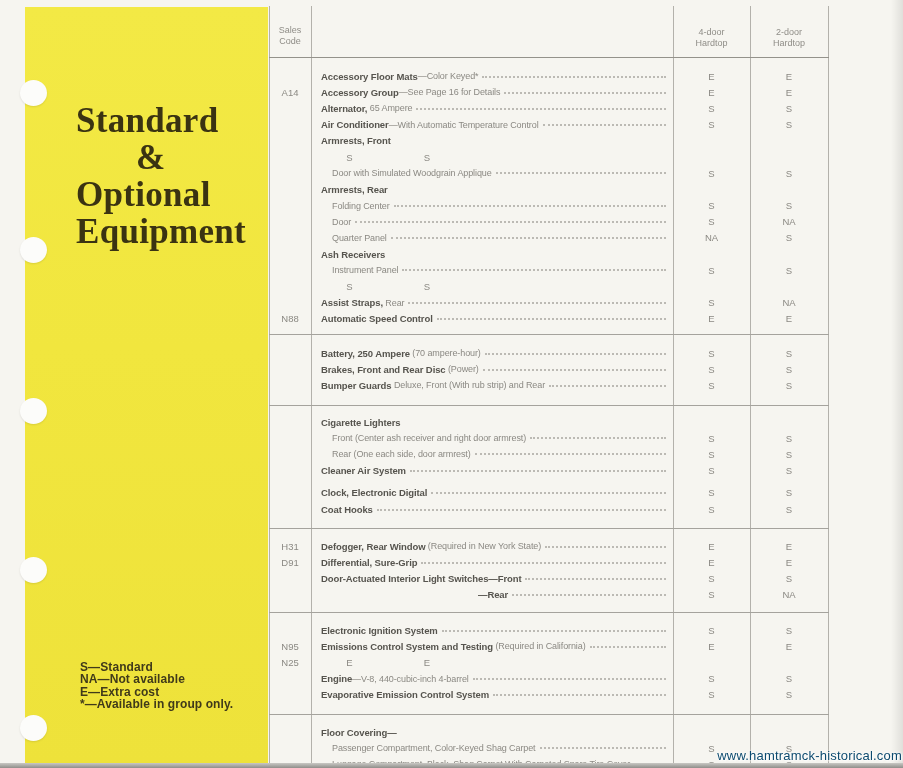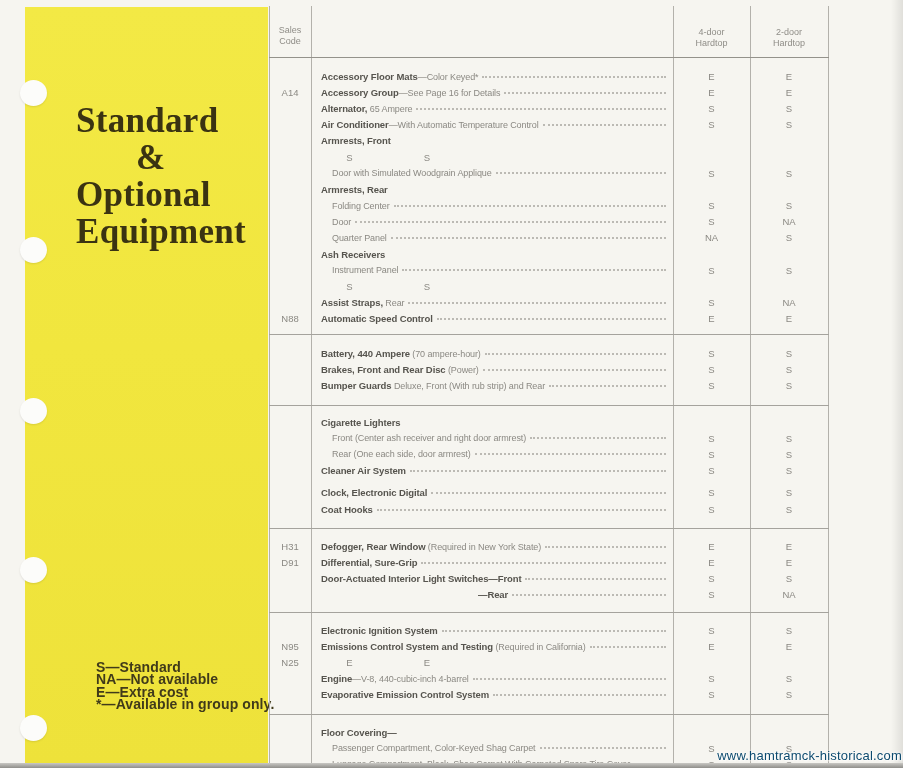--- a/index.html
+++ b/index.html
@@ -19,36 +19,36 @@
   
   .yellow-panel { position:absolute; left:25px; top:7px; width:243px; height:758px;
     background:linear-gradient(180deg,#f3e945 0%,#f1e63e 45%,#eee23a 100%); }
   .hole { position:absolute; width:27px; height:26px; border-radius:50%;
     background:#fcfcfa; box-shadow:0 1px 2px rgba(0,0,0,0.10); }
 
   .page-title { position:absolute; left:76px; top:102px; font-family:"Liberation Serif", serif;
     font-weight:bold; font-size:35px; line-height:37px; color:#3a3312; letter-spacing:0.3px; }
   .page-title .amp { padding-left:60px; }
 
-  .legend { position:absolute; left:96px; top:661px; font-size:14px; font-weight:bold;
+  .legend { position:absolute; left:80px; top:661px; font-size:12px; font-weight:bold;
     line-height:12.4px; color:#403a1a; letter-spacing:0.1px; }
 
   
   .vline { position:absolute; top:6px; width:1px; height:759px; background:#b3b1ab; }
   .hline-header { position:absolute; left:269px; top:57px; width:560px; height:1px; background:#94928b; }
   .chead { position:absolute; text-align:center; font-size:9px; line-height:11px; color:#8f8d87; }
 
   
   #tbody { position:absolute; left:269px; top:58px; width:560px; }
   .section { border-bottom:1px solid #a5a39d; }
   .section:last-child { border-bottom:none; }
   .row { display:flex; height:16.2px; align-items:center; }
   .row.gap { margin-top:6px; }
   .cell-code { width:42px; text-align:center; font-size:9.5px; color:#8b8983; flex:none; }
-  .cell-desc { width:362px; flex:none; display:flex; align-items:flex-end; padding-right:5px; overflow:hidden; }
+  .cell-desc { width:362px; flex:none; display:flex; align-items:center; padding-right:5px; overflow:hidden; }
   .cell-desc span { white-space:pre; }
   .ind0 { padding-left:10px; } .ind1 { padding-left:21px; } .ind2 { padding-left:167px; }
   .m { font-weight:bold; font-size:9.5px; color:#56544e; letter-spacing:-0.1px; }
   .s { font-size:9px; color:#8b8983; letter-spacing:-0.1px; }
   .leader { flex:1; min-width:6px; border-bottom:2px dotted #bcbab4; margin:0 2px 0 4px;
     align-self:flex-end; margin-bottom:4px; }
   .cell-v4 { width:77px; flex:none; text-align:center; font-size:9.5px; color:#8b8983; }
   .cell-v2 { width:78px; flex:none; text-align:center; font-size:9.5px; color:#8b8983; }
 
   .watermark { position:absolute; right:1px; top:748px; font-size:13px; color:#0c4a6e;
@@ -240,21 +240,21 @@
             <span class="leader"></span>
           </div>
           <div class="cell-v4">E</div>
           <div class="cell-v2">E</div>
         </div>
       </div>
       <div class="section" style="height: 71px; padding-top: 10px;">
         <div class="row">
           <div class="cell-code"></div>
           <div class="cell-desc ind0">
-            <span class="m">Battery, 440 Ampere</span>
+            <span class="m">Battery, 250 Ampere</span>
             <span class="s"> (70 ampere-hour)</span>
             <span class="leader"></span>
           </div>
           <div class="cell-v4">S</div>
           <div class="cell-v2">S</div>
         </div>
         <div class="row">
           <div class="cell-code"></div>
           <div class="cell-desc ind0">
             <span class="m">Brakes, Front and Rear Disc</span>

